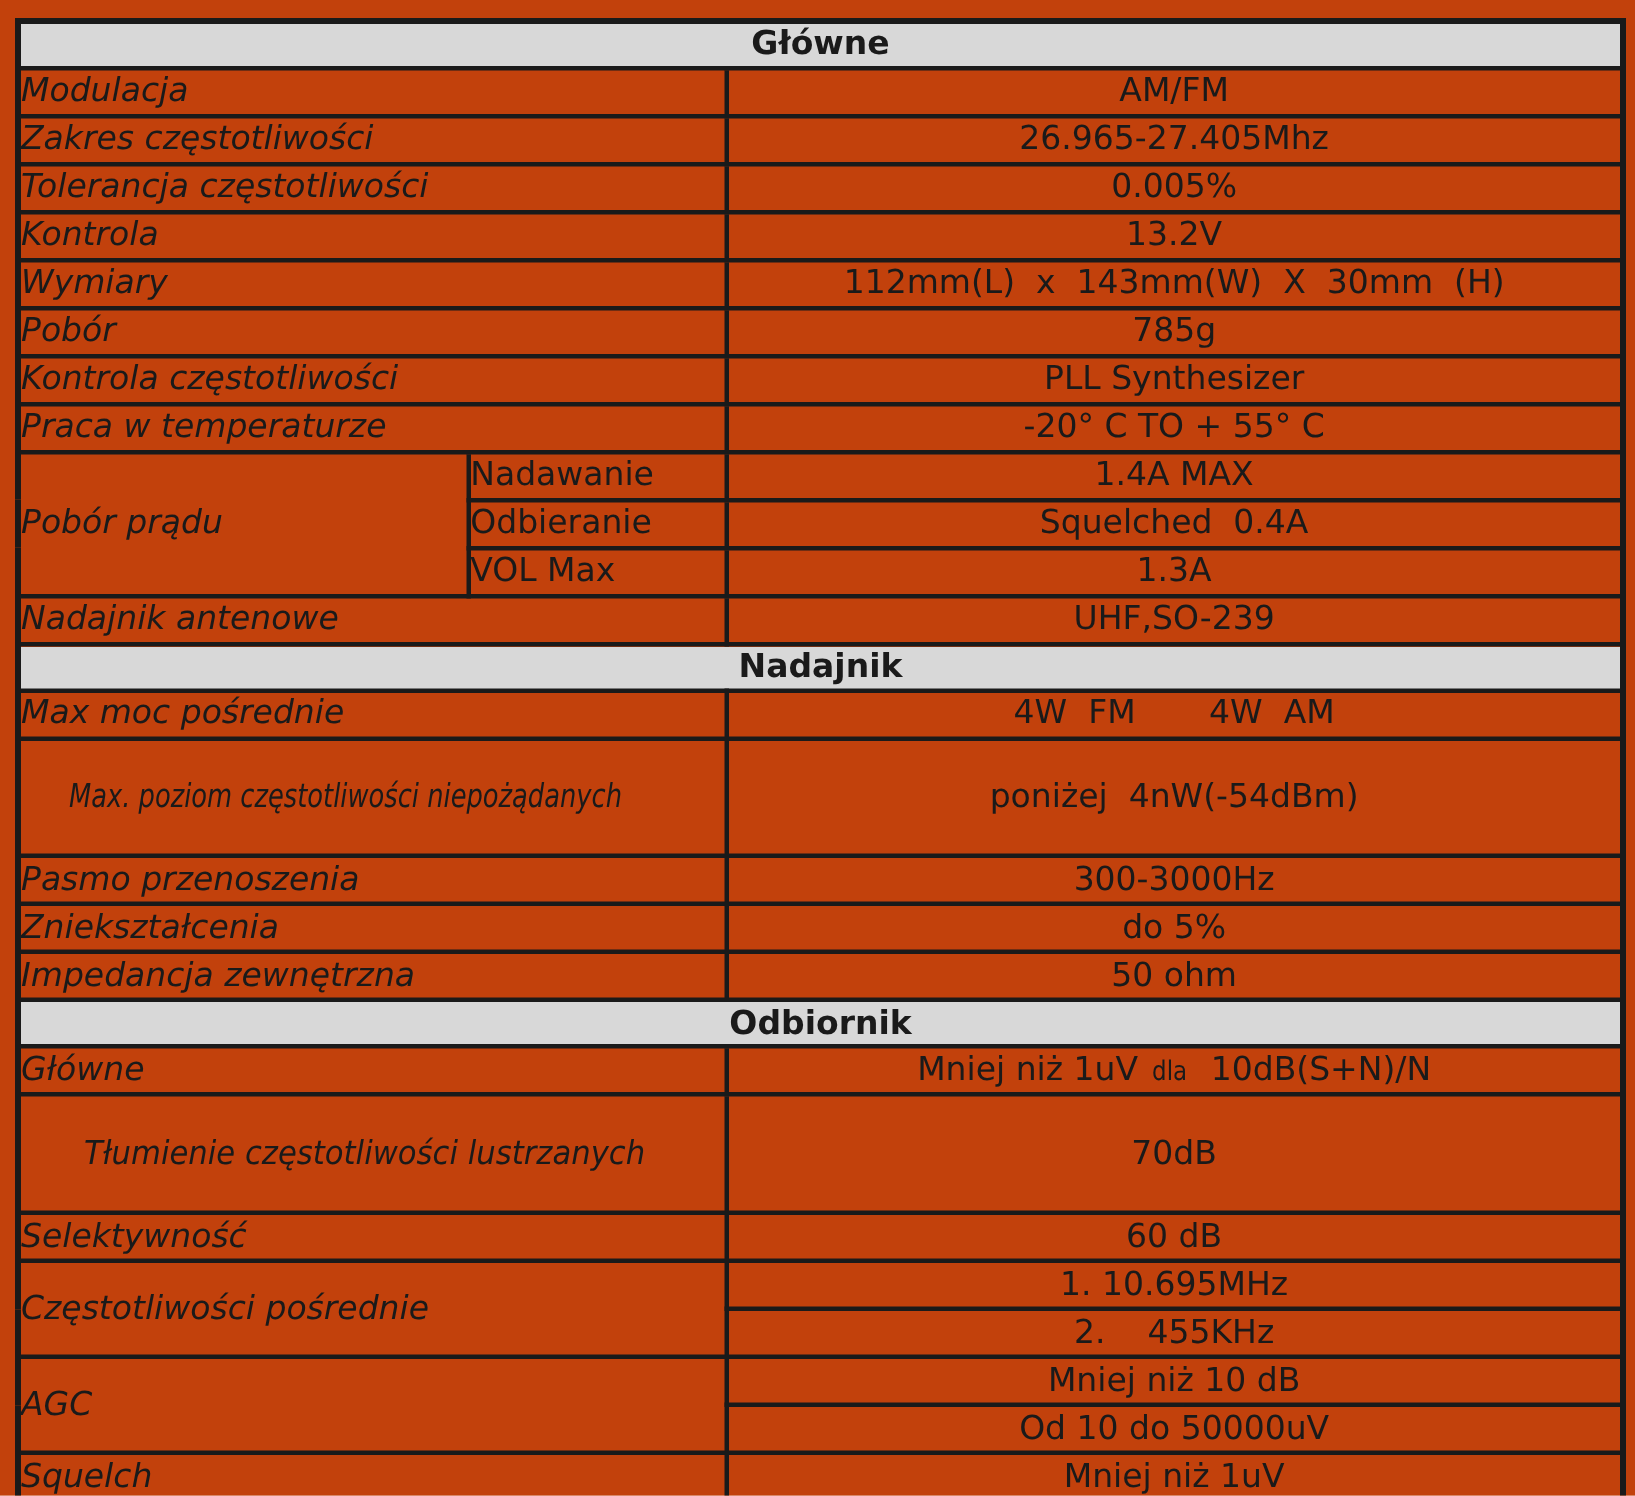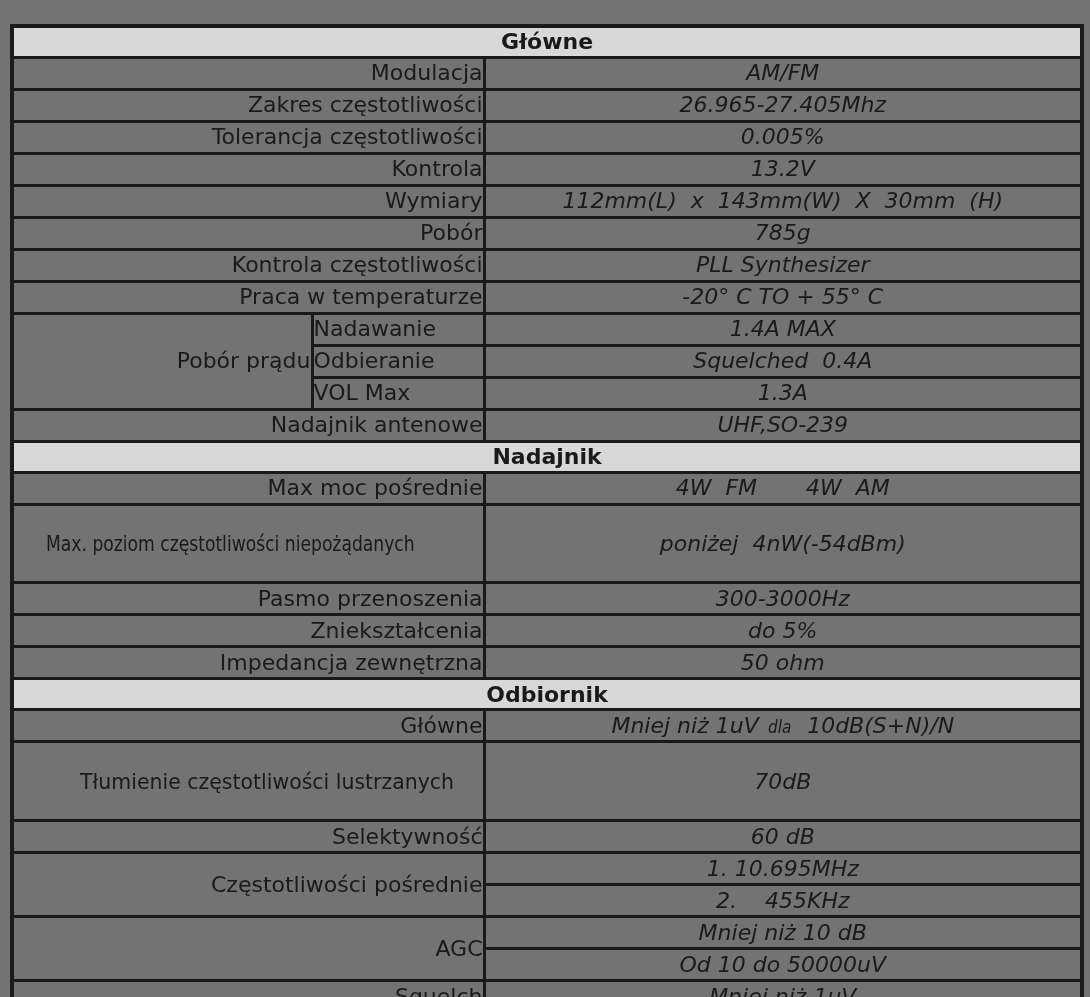--- a/index.html
+++ b/index.html
@@ -6,22 +6,22 @@
     margin: 0;
     padding: 0;
     background: #ffffff;
     font-family: "DejaVu Sans", "Liberation Sans", sans-serif;
     color: #1a1a1a;
   }
   .page {
     width: 1090px;
     height: 997px;
     box-sizing: border-box;
-    padding: 24px 10px;
-    background: #737373;
+    padding: 12px 10px;
+    background: #c2410c;
   }
   table.spec {
     width: 1070px;
     border-collapse: collapse;
     table-layout: fixed;
     border: 4px solid #1a1a1a;
   }
   table.spec td {
     border: 3px solid #1a1a1a;
     padding: 0;
@@ -37,31 +37,31 @@
   tr.section-row { height: 31px; }
   tr.body-row    { height: 32px; }
 
   td.section-header {
     background: #d8d8d8;
     font-weight: bold;
     font-size: 23px;
     text-align: center;
   }
   td.label {
-    text-align: right;
+    text-align: left;
     padding-left: 44px;
     white-space: pre;
+    font-style: italic;
   }
   td.sublabel {
     white-space: pre;
   }
   td.value {
     text-align: center;
     white-space: pre;
-    font-style: italic;
   }
   span.condensed {
     display: inline-block;
     transform: scaleX(0.78);
     transform-origin: 0 50%;
     white-space: pre;
     margin-left: -24px;
   }
   span.semi-condensed {
     display: inline-block;

